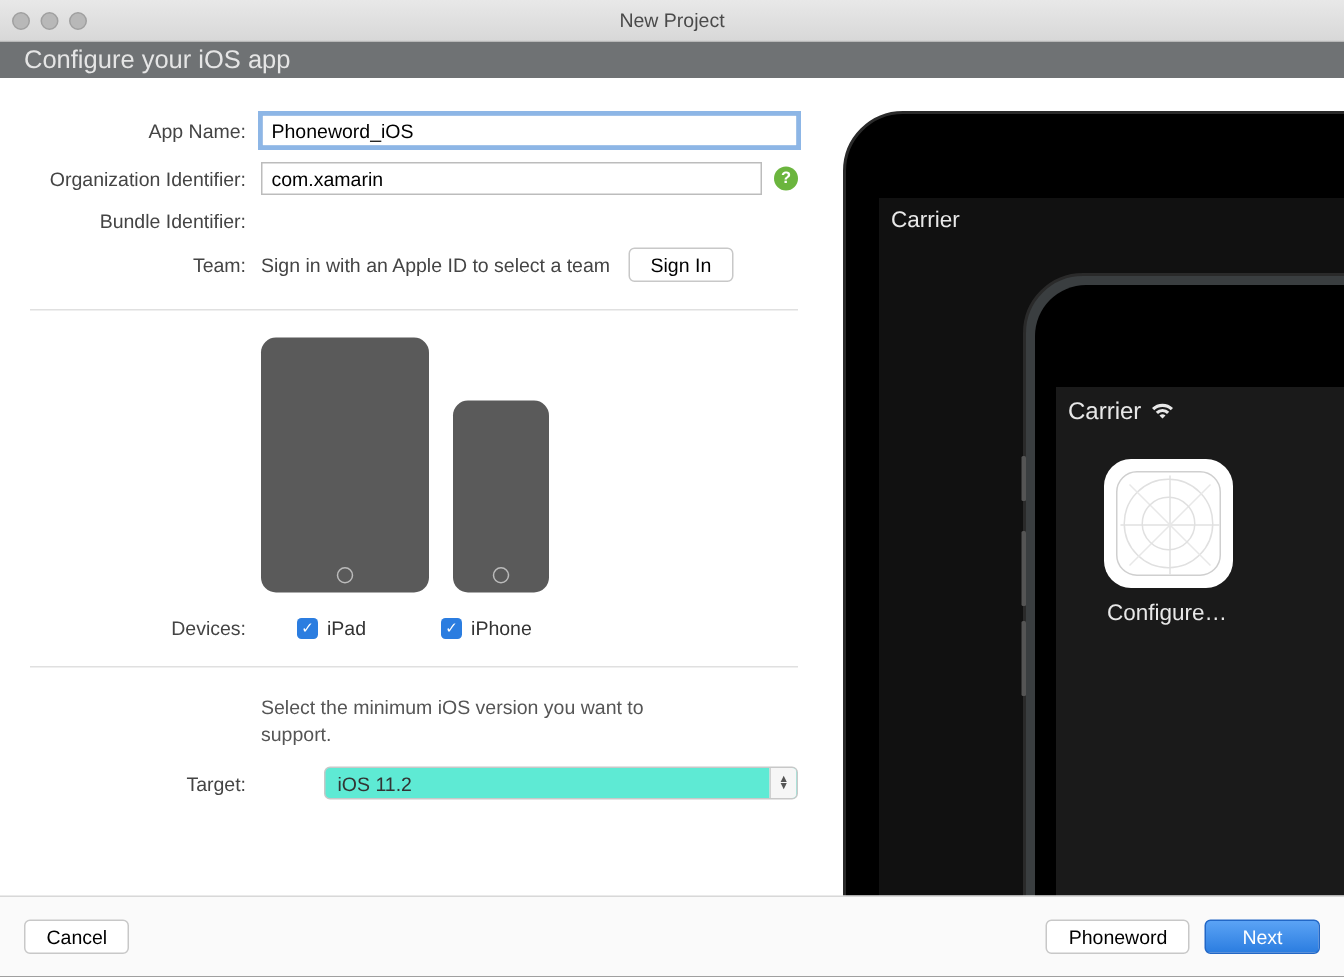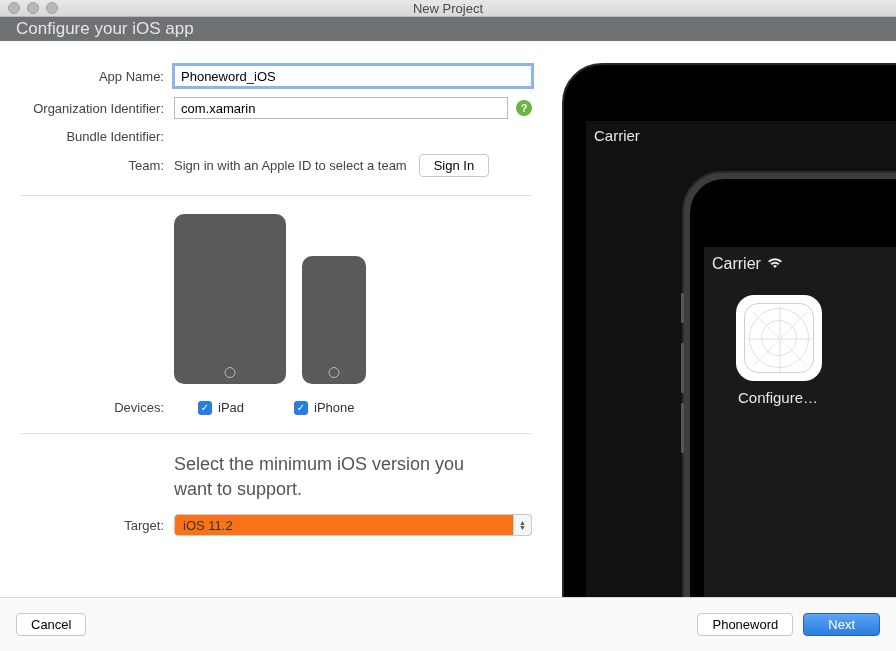--- a/index.html
+++ b/index.html
@@ -7,21 +7,21 @@
       font-family: -apple-system, "Helvetica Neue", Helvetica, Arial, sans-serif;
       font-size: 13px;
       color: #333;
       background: #fff;
       width: 896px;
       height: 651px;
       overflow: hidden;
       position: relative;
     }
     .titlebar {
-      height: 17px;
+      height: 28px;
       background: linear-gradient(#e8e8e8, #d8d8d8);
       border-bottom: 1px solid #b8b8b8;
       display: flex;
       align-items: center;
       padding: 0 8px;
       position: relative;
     }
     .traffic-lights { display: flex; gap: 7px; }
     .traffic-light {
       width: 12px; height: 12px; border-radius: 50%;
@@ -147,34 +147,35 @@
       background: #2b7de0;
       display: inline-flex;
       align-items: center;
       justify-content: center;
       color: #fff;
       font-size: 10px;
     }
     .target-desc {
       margin-left: 154px;
       color: #555;
-      font-size: 18px;
+      font-size: 13px;
       line-height: 1.4;
       margin-bottom: 12px;
       width: 300px;
     }
     .select-wrap {
       flex: 1;
       display: flex;
       border: 1px solid #c8c8c8;
       border-radius: 4px;
       overflow: hidden;
       height: 22px;
       align-items: stretch;
-      background: #f97316;
+      background: #5eead4;
+      margin-left: 42px;
     }
     .select-val {
       flex: 1;
       padding: 2px 8px;
       font-size: 13px;
       display: flex;
       align-items: center;
     }
     .select-chevron {
       width: 18px;

